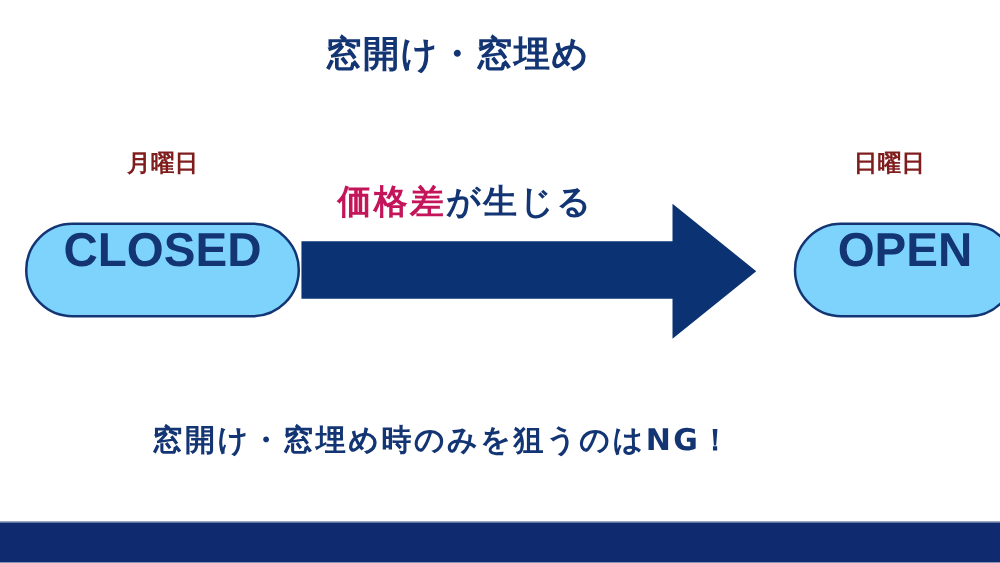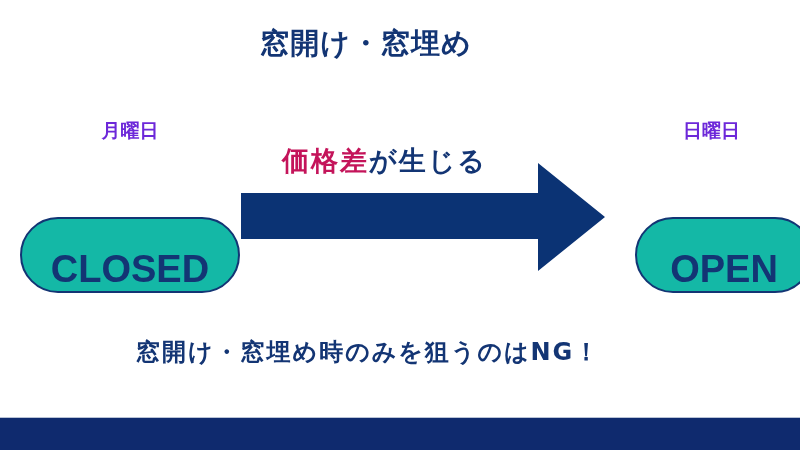--- a/index.html
+++ b/index.html
@@ -7,44 +7,44 @@
       width: 800px; height: 450px; position: relative; overflow: hidden;
       background: #ffffff;
       font-family: "DejaVu Sans", "Liberation Sans", sans-serif;
       color: #133574;
     }
     .title {
       position: absolute; top: 24px; left: 0; width: 732px; text-align: center;
       font-size: 29px; font-weight: bold; color: #133574; letter-spacing: 1px;
     }
     .day {
-      position: absolute; top: 118px; font-size: 19px; font-weight: bold; color: #6d28d9;
+      position: absolute; top: 118px; font-size: 19px; font-weight: bold; color: #7f1d1d;
       text-align: center; width: 100px;
     }
     .day.left { left: 80px; }
     .day.right { left: 640px; text-align: right; }
     .pill {
       position: absolute; top: 178px; height: 72px;
-      border: 2px solid #133574; border-radius: 38px; background: #14b8a6;
-      display: flex; align-items: flex-end; justify-content: center;
+      border: 2px solid #133574; border-radius: 38px; background: #7dd3fc;
+      display: flex; align-items: flex-start; justify-content: center;
       font-family: "Liberation Sans", sans-serif; font-weight: bold;
-      font-size: 38px; color: #133574; margin-top: 39px;
+      font-size: 38px; color: #133574;
     }
     .pill.closed { left: 20px; width: 216px; }
     .pill.open { left: 635px; width: 174px; }
     .arrow { position: absolute; left: 241px; top: 160px; }
     .arrow-label {
       position: absolute; top: 143px; left: 270px; font-size: 27px; font-weight: bold;
-      letter-spacing: 2px; white-space: nowrap; margin-left: 12px;
+      letter-spacing: 2px; white-space: nowrap;
     }
     .arrow-label .accent { color: #c4145a; }
     .arrow-label .rest { color: #133574; }
     .note {
       position: absolute; top: 336px; left: 122px; font-size: 24px; font-weight: bold;
-      color: #133574; letter-spacing: 2px; white-space: nowrap; margin-left: 14px;
+      color: #133574; letter-spacing: 2px; white-space: nowrap;
     }
     .footer-bar {
       position: absolute; left: 0; top: 417px; width: 800px; height: 33px;
       background: #0f2a6e; border-top: 1px solid #b9c3d6;
     }
   </style>
 </head>
 <body>
 
 <div class="title">窓開け・窓埋め</div>

